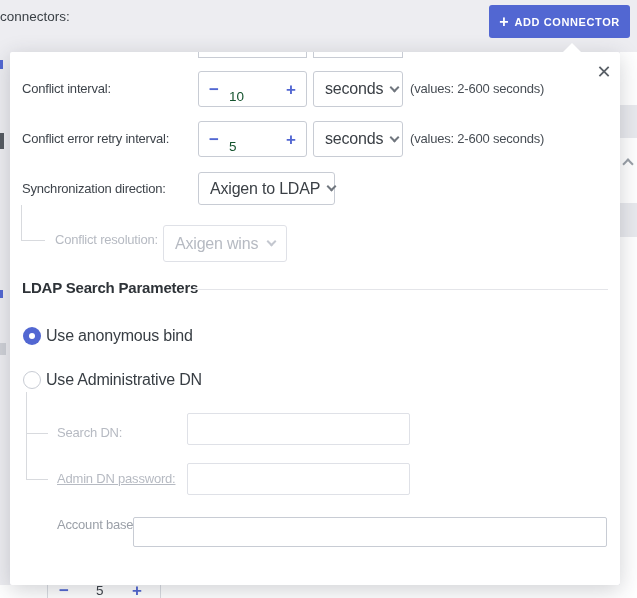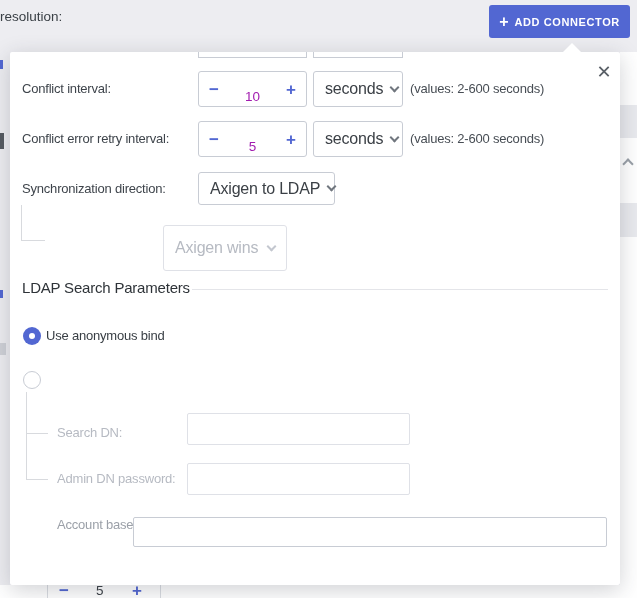--- a/index.html
+++ b/index.html
@@ -74,75 +74,75 @@
 
   .row-label{position:absolute;left:12px;font-size:13px;letter-spacing:-.2px;color:var(--text);line-height:20px;white-space:nowrap;}
   .hint{position:absolute;left:400px;font-size:13px;letter-spacing:-.2px;color:#474d54;line-height:20px;white-space:nowrap;}
 
   .stepper{
     position:absolute;left:188px;width:109px;height:36px;
     border:1px solid var(--border);border-radius:3px;background:#fff;
     display:flex;align-items:center;
   }
   .step-btn{flex:0 0 30px;background:none;border:none;color:var(--accent);font-size:17px;font-weight:600;cursor:pointer;line-height:1;padding:0;}
-  .step-val{flex:1;text-align:center;font-size:13.5px;color:#a21caf;margin-top:14px;}
+  .step-val{flex:1;text-align:left;font-size:13.5px;color:#14532d;margin-top:14px;}
 
   .select{
     position:absolute;height:36px;border:1px solid var(--border);border-radius:3px;background:#fff;
     display:flex;align-items:center;justify-content:space-between;padding:0 11px;cursor:pointer;
   }
   .select .sel-val{font-size:16px;letter-spacing:-.2px;color:#3b4046;white-space:nowrap;}
   .chev{width:7px;height:7px;border-right:2px solid #70767e;border-bottom:2px solid #70767e;transform:rotate(45deg);margin-top:-4px;flex:0 0 auto;margin-left:8px;}
   .select.disabled{border-color:var(--border-dis);cursor:default;}
   .select.disabled .sel-val{color:var(--text-dis);}
   .select.disabled .chev{border-color:#c3c7cf;}
 
   .sel-unit-1{left:303px;top:19px;width:90px;}
   .sel-unit-2{left:303px;top:69px;width:90px;}
   .sel-sync{left:188px;top:120px;width:137px;height:33px;}
-  .sel-conflict{left:153px;top:173px;width:124px;height:46px;}
+  .sel-conflict{left:153px;top:173px;width:124px;height:37px;}
 
   .tree{position:absolute;background:var(--tree);}
   .tree1-v{left:11px;top:153px;width:1px;height:36px;}
   .tree1-h{left:11px;top:188px;width:24px;height:1px;}
   .tree2-v{left:16px;top:340px;width:1px;height:88px;}
   .tree2-h1{left:16px;top:381px;width:22px;height:1px;}
   .tree2-h2{left:16px;top:427px;width:22px;height:1px;}
 
-  .section-title{position:absolute;left:12px;top:227px;font-size:15px;font-weight:400;color:#2e3338;letter-spacing:-.2px;}
+  .section-title{position:absolute;left:12px;top:227px;font-size:15px;font-weight:700;color:#2e3338;letter-spacing:-.2px;}
   .divider{position:absolute;left:182px;top:237px;width:416px;height:1px;background:#e4e5e9;}
 
   .radio{position:absolute;left:13px;width:18px;height:18px;border-radius:50%;cursor:pointer;}
   .radio.checked{background:var(--accent);}
   .radio.checked::after{content:"";position:absolute;left:6px;top:6px;width:6px;height:6px;border-radius:50%;background:#fff;}
   .radio.unchecked{background:#fff;border:1px solid var(--border);}
   .radio-1{top:275px;} .radio-2{top:319px;}
-  .radio-label{position:absolute;left:36px;font-size:13px;letter-spacing:-.2px;color:#383e44;line-height:20px;}
+  .radio-label{position:absolute;left:36px;font-size:16px;letter-spacing:-.2px;color:#383e44;line-height:20px;}
   .radio-label-1{top:274px;} .radio-label-2{top:318px;}
 
   .field-label{position:absolute;left:47px;font-size:13px;letter-spacing:-.2px;color:var(--text-dis);line-height:20px;white-space:nowrap;}
   .field-input{
     position:absolute;left:177px;width:223px;height:32px;border:1px solid var(--border-dis);
     border-radius:2px;background:#fff;font-size:13px;padding:0 8px;color:#3b4046;
   }
   .fl-1{top:371px;} .fi-1{top:361px;}
-  .fl-2{top:417px;} .fi-2{top:411px;}
+  .fl-2{top:417px;text-decoration:underline;} .fi-2{top:411px;}
   .fl-3{top:463px;color:#9ba0a8;}
   .fi-3{left:123px;top:465px;width:474px;height:30px;border-color:#c8ccd4;}
 
   .footer{position:absolute;left:0;top:473px;width:610px;height:60px;background:#fff;z-index:5;}
   .update-btn{
     position:absolute;left:243px;top:16px;width:125px;height:31px;background:var(--accent);
     border:none;border-radius:2px;color:#fff;font-size:12px;font-weight:700;letter-spacing:1.2px;cursor:pointer;
   }
 </style>
 </head>
 <body>
 
-<div class="abs connectors-label">resolution:</div>
+<div class="abs connectors-label">connectors:</div>
 
 <button class="abs add-btn">
   <span class="plus">+</span>
   <span class="lbl">ADD CONNECTOR</span>
 </button>
 
 <div class="abs right-strip">
   <div class="right-band band-1"></div>
   <i class="caret-up"></i>
   <div class="right-band band-2"></div>
@@ -193,31 +193,33 @@
   <div class="hint" style="top:77px;">(values: 2-600 seconds)</div>
 
   <div class="row-label" style="top:127px;">Synchronization direction:</div>
   <div class="select sel-sync">
     <span class="sel-val">Axigen to LDAP</span>
     <i class="chev"></i>
   </div>
 
   <div class="tree tree1-v"></div>
   <div class="tree tree1-h"></div>
+  <div class="row-label" style="left:45px;top:178px;color:var(--text-dis);">Conflict resolution:</div>
   <div class="select sel-conflict disabled">
     <span class="sel-val">Axigen wins</span>
     <i class="chev"></i>
   </div>
 
   <div class="section-title">LDAP Search Parameters</div>
   <div class="divider"></div>
 
   <div class="radio checked radio-1"></div>
   <div class="radio-label radio-label-1">Use anonymous bind</div>
   <div class="radio unchecked radio-2"></div>
+  <div class="radio-label radio-label-2">Use Administrative DN</div>
 
   <div class="tree tree2-v"></div>
   <div class="tree tree2-h1"></div>
   <div class="tree tree2-h2"></div>
 
   <div class="field-label fl-1">Search DN:</div>
   <input class="field-input fi-1" value="" style="">
 
   <div class="field-label fl-2">Admin DN password:</div>
   <input class="field-input fi-2" value="" style="">

